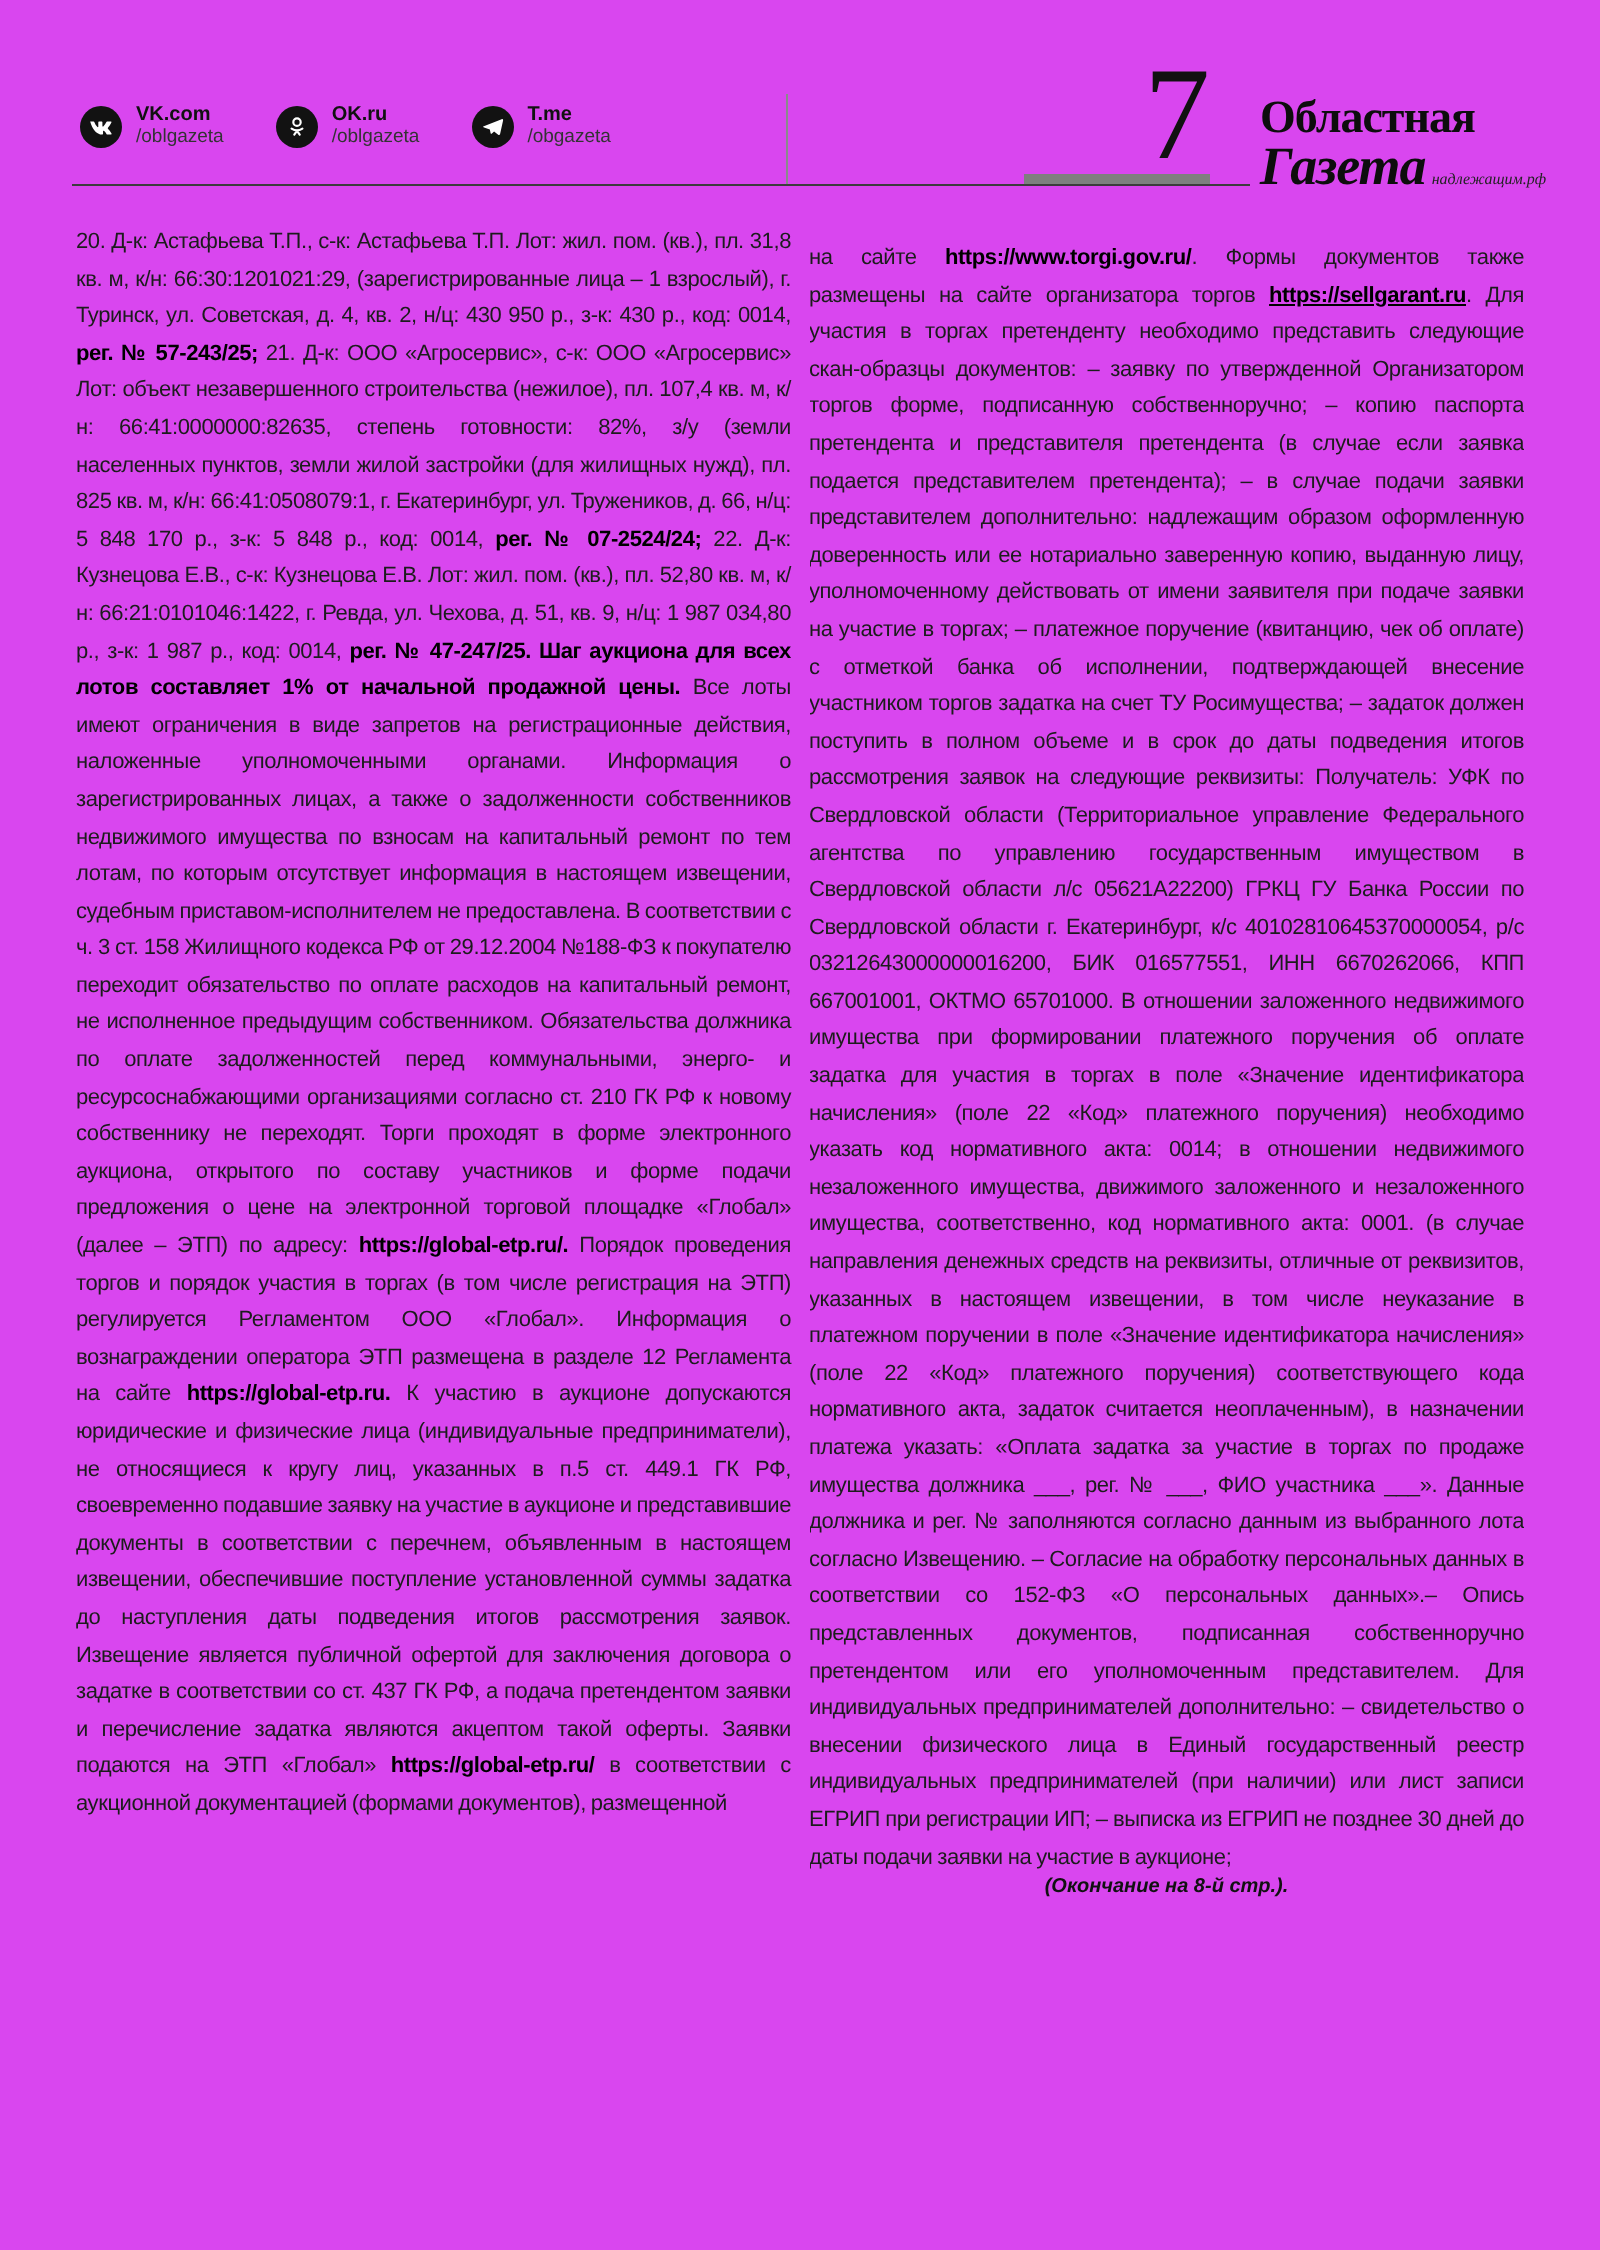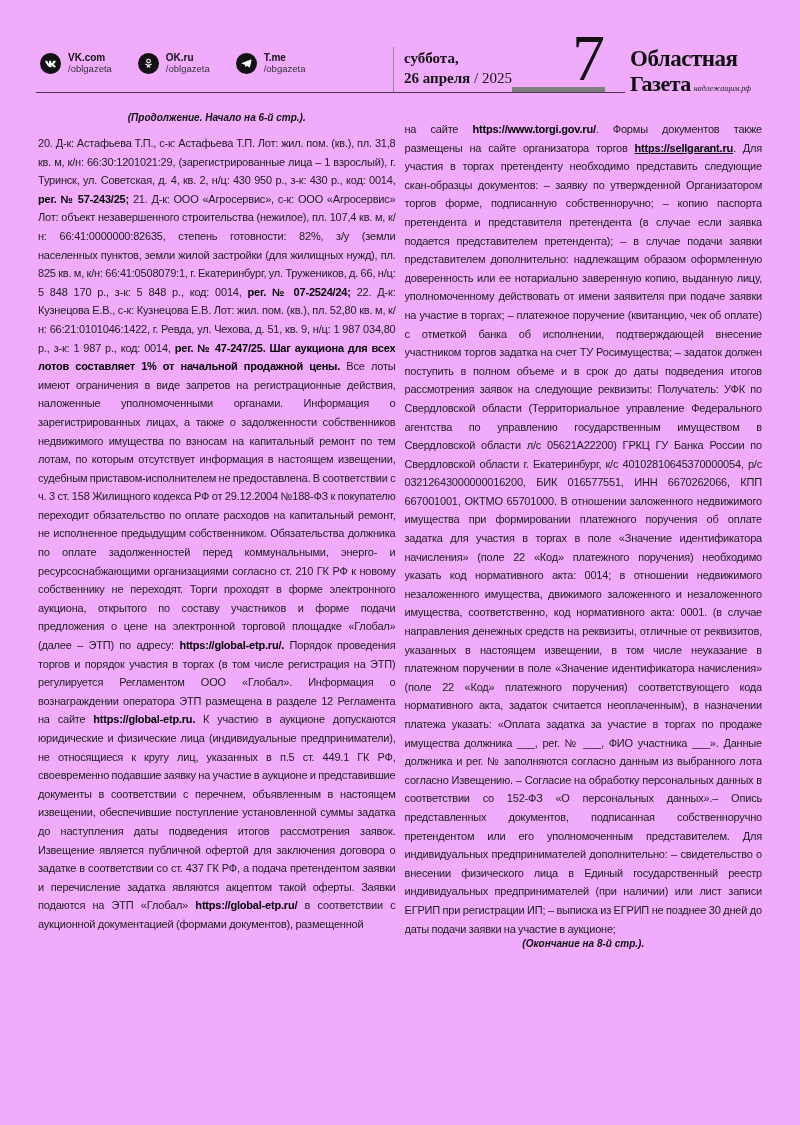--- a/index.html
+++ b/index.html
@@ -1,18 +1,18 @@
 <!DOCTYPE html>
 <html lang="ru"><head>
 <meta charset="utf-8">
 <style>
   * { margin:0; padding:0; box-sizing:border-box; }
   html,body { width:800px; height:1125px; background:#f4f4f2; }
   .page {
-    position:relative; width:800px; height:1125px; background:#f0abfc;
+    position:relative; width:800px; height:1125px; background:#d946ef;
     overflow:hidden; font-family:"Liberation Sans", sans-serif; color:#1c1c1c;
   }
   
   .social-row { position:absolute; left:40px; top:52px; display:flex; gap:26px; }
   .social-item { display:flex; align-items:center; gap:7px; cursor:pointer; }
   .icon-circle {
     width:21px; height:21px; border-radius:50%; background:#121212;
     display:flex; align-items:center; justify-content:center; flex:0 0 auto;
   }
   .social-labels { display:flex; flex-direction:column; line-height:11px; }
@@ -32,21 +32,21 @@
   .date-rest  { font-weight:400; }
 
   .page-number {
     position:absolute; left:500px; top:26px; width:105px; text-align:right;
     font-family:"Liberation Serif", serif; font-size:66px; line-height:64px;
     font-weight:400; color:#111;
   }
 
   .masthead { position:absolute; left:630px; top:46px; width:162px; font-family:"Liberation Serif", serif; color:#0d0d0d; }
   .masthead-line1 { font-weight:700; font-size:23px; line-height:25px; letter-spacing:-0.5px; }
-  .masthead-line2 { font-weight:700; font-size:22px; line-height:25px; letter-spacing:-0.5px; display:inline; }
+  .masthead-line2 { font-weight:700; font-size:27px; line-height:25px; letter-spacing:-0.5px; display:inline;font-style:italic; }
   .masthead-site  { font-style:italic; font-size:8px; color:#222; margin-left:3px; }
 
   
   .columns {
     position:absolute; left:38px; top:112px; width:724px; height:960px;
     display:grid; grid-template-columns:1fr 1fr; column-gap:9px; overflow:hidden;
   }
   .col { overflow:hidden; }
   .col-right { padding-top:8px; }
   .note {
@@ -102,38 +102,33 @@
       <span class="social-labels">
         <span class="social-net">T.me</span>
         <span class="social-handle">/obgazeta</span>
       </span>
     </div>
 
   </div>
 
   <div class="header-vrule"></div>
 
-  <div class="date-block">
-    <div class="date-line1">суббота,</div>
-    <div><span class="date-bold">26 апреля</span><span class="date-rest"> / 2025</span></div>
-  </div>
 
   <div class="page-number">7</div>
   <div class="pageno-bar"></div>
   <div class="header-rule"></div>
 
   <div class="masthead">
     <div class="masthead-line1">Областная</div>
     <div><span class="masthead-line2">Газета</span><span class="masthead-site">надлежащим.рф</span></div>
   </div>
 
   <div class="columns">
 
     <div class="col col-left">
-      <div class="note">(Продолжение. Начало на 6-й стр.).</div>
       <div class="body-text"><span>20. Д-к: Астафьева Т.П., с-к: Астафьева Т.П. Лот: жил. пом. (кв.), пл. 31,8 кв. м, к/н: 66:30:1201021:29, (зарегистрированные лица – 1 взрослый), г. Туринск, ул. Советская, д. 4, кв. 2, н/ц: 430 950 р., з-к: 430 р., код: 0014, </span><span class="seg-bold">рег. № 57-243/25;</span><span> 21. Д-к: ООО «Агросервис», с-к: ООО «Агросервис» Лот: объект незавершенного строительства (нежилое), пл. 107,4 кв. м, к/н: 66:41:0000000:82635, степень готовности: 82%, з/у (земли населенных пунктов, земли жилой застройки (для жилищных нужд), пл. 825 кв. м, к/н: 66:41:0508079:1, г. Екатеринбург, ул. Тружеников, д. 66, н/ц: 5 848 170 р., з-к: 5 848 р., код: 0014, </span><span class="seg-bold">рег. № 07-2524/24;</span><span> 22. Д-к: Кузнецова Е.В., с-к: Кузнецова Е.В. Лот: жил. пом. (кв.), пл. 52,80 кв. м, к/н: 66:21:0101046:1422, г. Ревда, ул. Чехова, д. 51, кв. 9, н/ц: 1 987 034,80 р., з-к: 1 987 р., код: 0014, </span><span class="seg-bold">рег. № 47-247/25. Шаг аукциона для всех лотов составляет 1% от начальной продажной цены.</span><span> Все лоты имеют ограничения в виде запретов на регистрационные действия, наложенные уполномоченными органами. Информация о зарегистрированных лицах, а также о задолженности собственников недвижимого имущества по взносам на капитальный ремонт по тем лотам, по которым отсутствует информация в настоящем извещении, судебным приставом-исполнителем не предоставлена. В соответствии с ч. 3 ст. 158 Жилищного кодекса РФ от 29.12.2004 №188-ФЗ к покупателю переходит обязательство по оплате расходов на капитальный ремонт, не исполненное предыдущим собственником. Обязательства должника по оплате задолженностей перед коммунальными, энерго- и ресурсоснабжающими организациями согласно ст. 210 ГК РФ к новому собственнику не переходят. Торги проходят в форме электронного аукциона, открытого по составу участников и форме подачи предложения о цене на электронной торговой площадке «Глобал» (далее – ЭТП) по адресу: </span><span class="seg-bold">https://global-etp.ru/.</span><span> Порядок проведения торгов и порядок участия в торгах (в том числе регистрация на ЭТП) регулируется Регламентом ООО «Глобал». Информация о вознаграждении оператора ЭТП размещена в разделе 12 Регламента на сайте </span><span class="seg-bold">https://global-etp.ru.</span><span> К участию в аукционе допускаются юридические и физические лица (индивидуальные предприниматели), не относящиеся к кругу лиц, указанных в п.5 ст. 449.1 ГК РФ, своевременно подавшие заявку на участие в аукционе и представившие документы в соответствии с перечнем, объявленным в настоящем извещении, обеспечившие поступление установленной суммы задатка до наступления даты подведения итогов рассмотрения заявок. Извещение является публичной офертой для заключения договора о задатке в соответствии со ст. 437 ГК РФ, а подача претендентом заявки и перечисление задатка являются акцептом такой оферты. Заявки подаются на ЭТП «Глобал» </span><span class="seg-bold">https://global-etp.ru/</span><span> в соответствии с аукционной документацией (формами документов), размещенной</span></div>
     </div>
 
     <div class="col col-right">
       <div class="body-text"><span>на сайте </span><span class="seg-bold">https://www.torgi.gov.ru/</span><span>. Формы документов также размещены на сайте организатора торгов </span><span class="seg-bold seg-underline">https://sellgarant.ru</span><span>. Для участия в торгах претенденту необходимо представить следующие скан-образцы документов: – заявку по утвержденной Организатором торгов форме, подписанную собственноручно; – копию паспорта претендента и представителя претендента (в случае если заявка подается представителем претендента); – в случае подачи заявки представителем дополнительно: надлежащим образом оформленную доверенность или ее нотариально заверенную копию, выданную лицу, уполномоченному действовать от имени заявителя при подаче заявки на участие в торгах; – платежное поручение (квитанцию, чек об оплате) с отметкой банка об исполнении, подтверждающей внесение участником торгов задатка на счет ТУ Росимущества; – задаток должен поступить в полном объеме и в срок до даты подведения итогов рассмотрения заявок на следующие реквизиты: Получатель: УФК по Свердловской области (Территориальное управление Федерального агентства по управлению государственным имуществом в Свердловской области л/с 05621А22200) ГРКЦ ГУ Банка России по Свердловской области г. Екатеринбург, к/с 40102810645370000054, р/с 03212643000000016200, БИК 016577551, ИНН 6670262066, КПП 667001001, ОКТМО 65701000. В отношении заложенного недвижимого имущества при формировании платежного поручения об оплате задатка для участия в торгах в поле «Значение идентификатора начисления» (поле 22 «Код» платежного поручения) необходимо указать код нормативного акта: 0014; в отношении недвижимого незаложенного имущества, движимого заложенного и незаложенного имущества, соответственно, код нормативного акта: 0001. (в случае направления денежных средств на реквизиты, отличные от реквизитов, указанных в настоящем извещении, в том числе неуказание в платежном поручении в поле «Значение идентификатора начисления» (поле 22 «Код» платежного поручения) соответствующего кода нормативного акта, задаток считается неоплаченным), в назначении платежа указать: «Оплата задатка за участие в торгах по продаже имущества должника ___, рег. № ___, ФИО участника ___». Данные должника и рег. № заполняются согласно данным из выбранного лота согласно Извещению. – Согласие на обработку персональных данных в соответствии со 152-ФЗ «О персональных данных».– Опись представленных документов, подписанная собственноручно претендентом или его уполномоченным представителем. Для индивидуальных предпринимателей дополнительно: – свидетельство о внесении физического лица в Единый государственный реестр индивидуальных предпринимателей (при наличии) или лист записи ЕГРИП при регистрации ИП; – выписка из ЕГРИП не позднее 30 дней до даты подачи заявки на участие в аукционе;</span></div>
       <div class="note note-end">(Окончание на 8-й стр.).</div>
     </div>
 
   </div>
 

